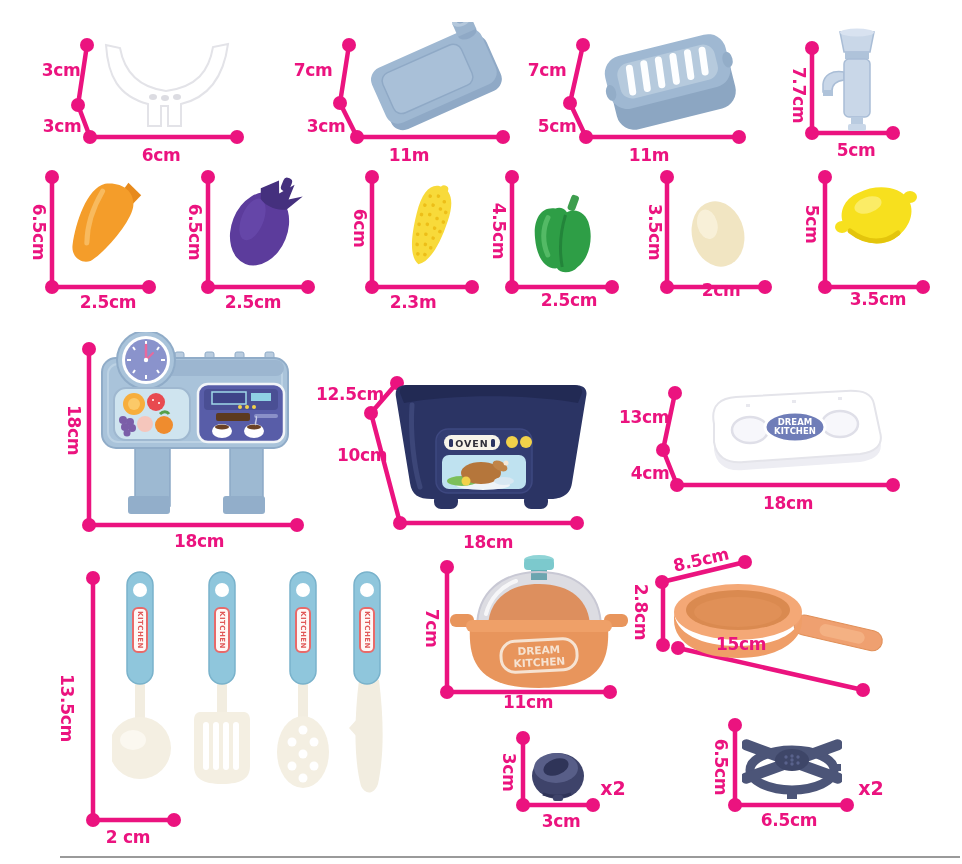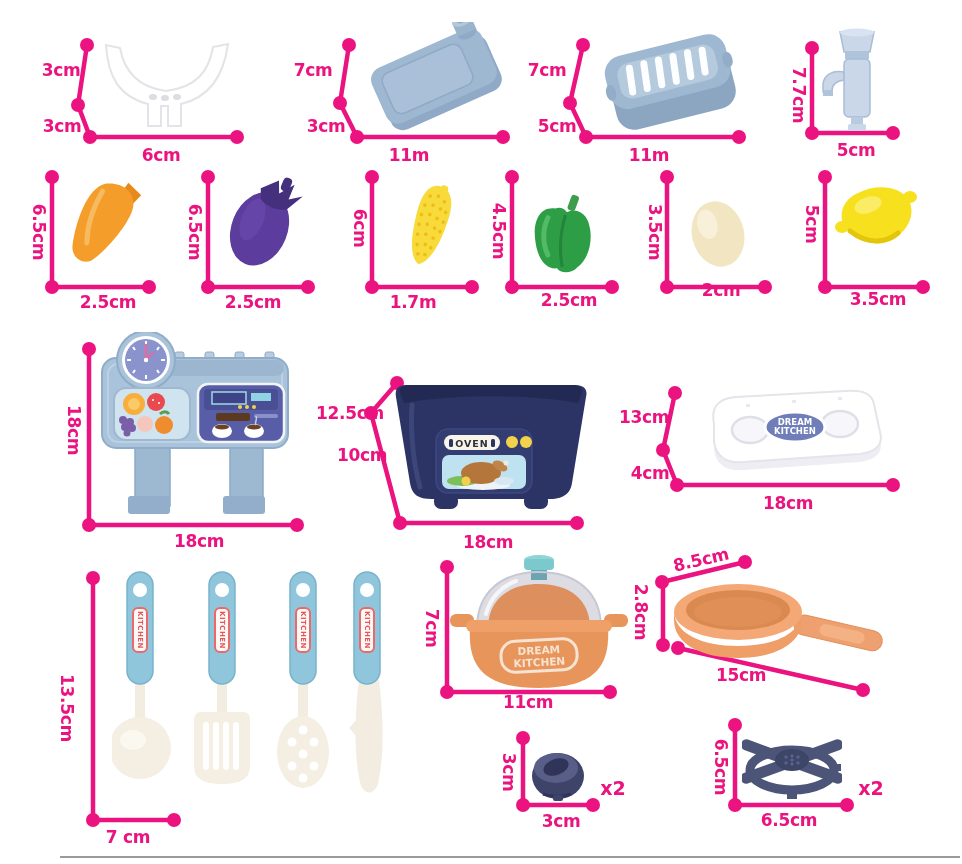--- a/index.html
+++ b/index.html
@@ -541,51 +541,51 @@
   <div class="dim v" style="left:798px;top:95px">7.7cm</div>
   <div class="dim" style="left:856px;top:150px">5cm</div>
 
   <div class="dim v" style="left:38px;top:232px">6.5cm</div>
   <div class="dim" style="left:108px;top:302px">2.5cm</div>
 
   <div class="dim v" style="left:194px;top:232px">6.5cm</div>
   <div class="dim" style="left:253px;top:302px">2.5cm</div>
 
   <div class="dim v" style="left:359px;top:228px">6cm</div>
-  <div class="dim" style="left:413px;top:302px">1.7m</div>
+  <div class="dim" style="left:413px;top:302px">2.3m</div>
 
   <div class="dim v" style="left:498px;top:231px">4.5cm</div>
   <div class="dim" style="left:569px;top:300px">2.5cm</div>
 
   <div class="dim v" style="left:654px;top:232px">3.5cm</div>
   <div class="dim" style="left:721px;top:290px">2cm</div>
 
   <div class="dim v" style="left:811px;top:224px">5cm</div>
   <div class="dim" style="left:878px;top:299px">3.5cm</div>
 
   <div class="dim v" style="left:73px;top:430px">18cm</div>
   <div class="dim" style="left:199px;top:541px">18cm</div>
 
-  <div class="dim" style="left:350px;top:413px">12.5cm</div>
+  <div class="dim" style="left:350px;top:394px">12.5cm</div>
   <div class="dim" style="left:362px;top:455px">10cm</div>
   <div class="dim" style="left:488px;top:542px">18cm</div>
 
   <div class="dim" style="left:644px;top:417px">13cm</div>
   <div class="dim" style="left:650px;top:473px">4cm</div>
   <div class="dim" style="left:788px;top:503px">18cm</div>
 
   <div class="dim v" style="left:66px;top:708px">13.5cm</div>
-  <div class="dim" style="left:128px;top:837px">7 cm</div>
+  <div class="dim" style="left:128px;top:837px">2 cm</div>
 
   <div class="dim v" style="left:431px;top:628px">7cm</div>
   <div class="dim" style="left:528px;top:702px">11cm</div>
 
   <div class="dim tilt" style="left:701px;top:560px">8.5cm</div>
   <div class="dim v" style="left:640px;top:612px">2.8cm</div>
-  <div class="dim" style="left:741px;top:675px">15cm</div>
+  <div class="dim" style="left:741px;top:644px">15cm</div>
 
   <div class="dim v" style="left:508px;top:772px">3cm</div>
   <div class="dim" style="left:561px;top:821px">3cm</div>
   <div class="dim qty" style="left:613px;top:788px">x2</div>
 
   <div class="dim v" style="left:720px;top:767px">6.5cm</div>
   <div class="dim" style="left:789px;top:820px">6.5cm</div>
   <div class="dim qty" style="left:871px;top:788px">x2</div>
 
   <div class="divider" style="left:60px;top:856px;width:900px"></div>

